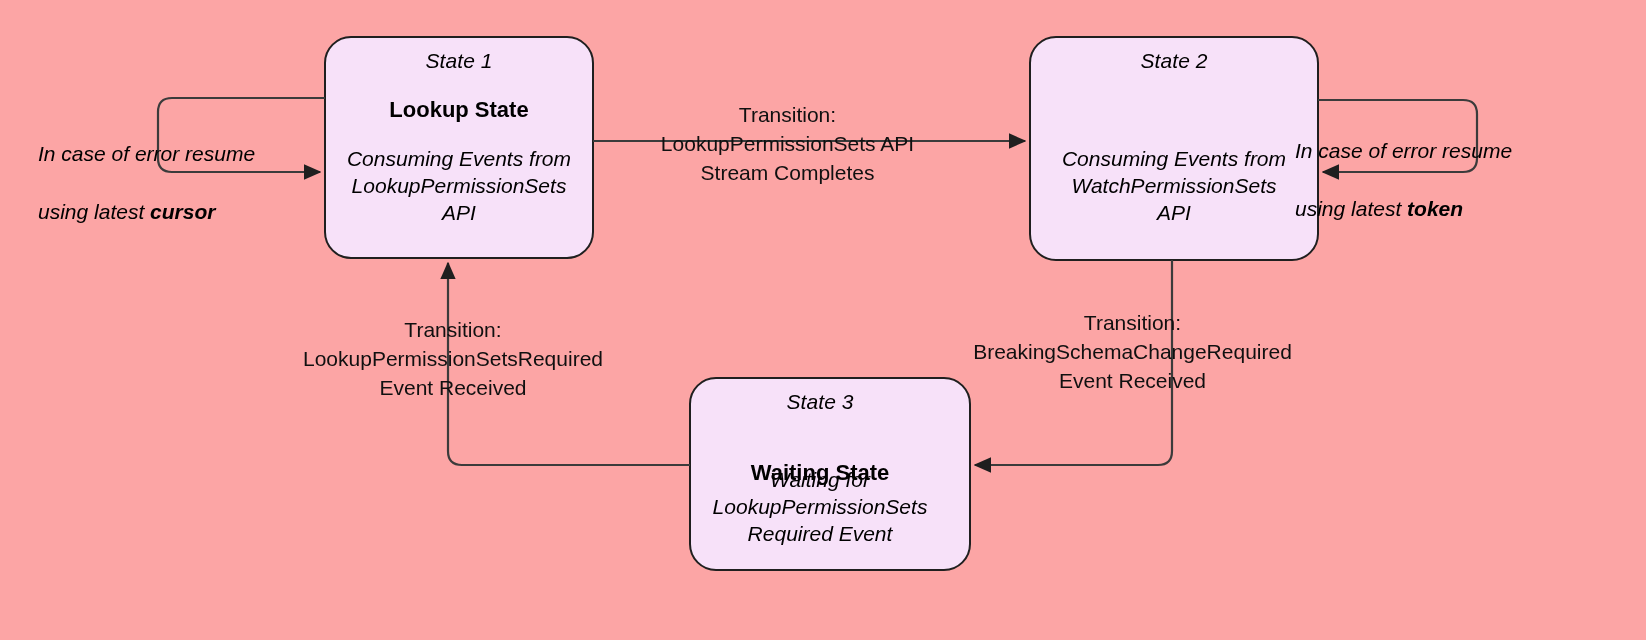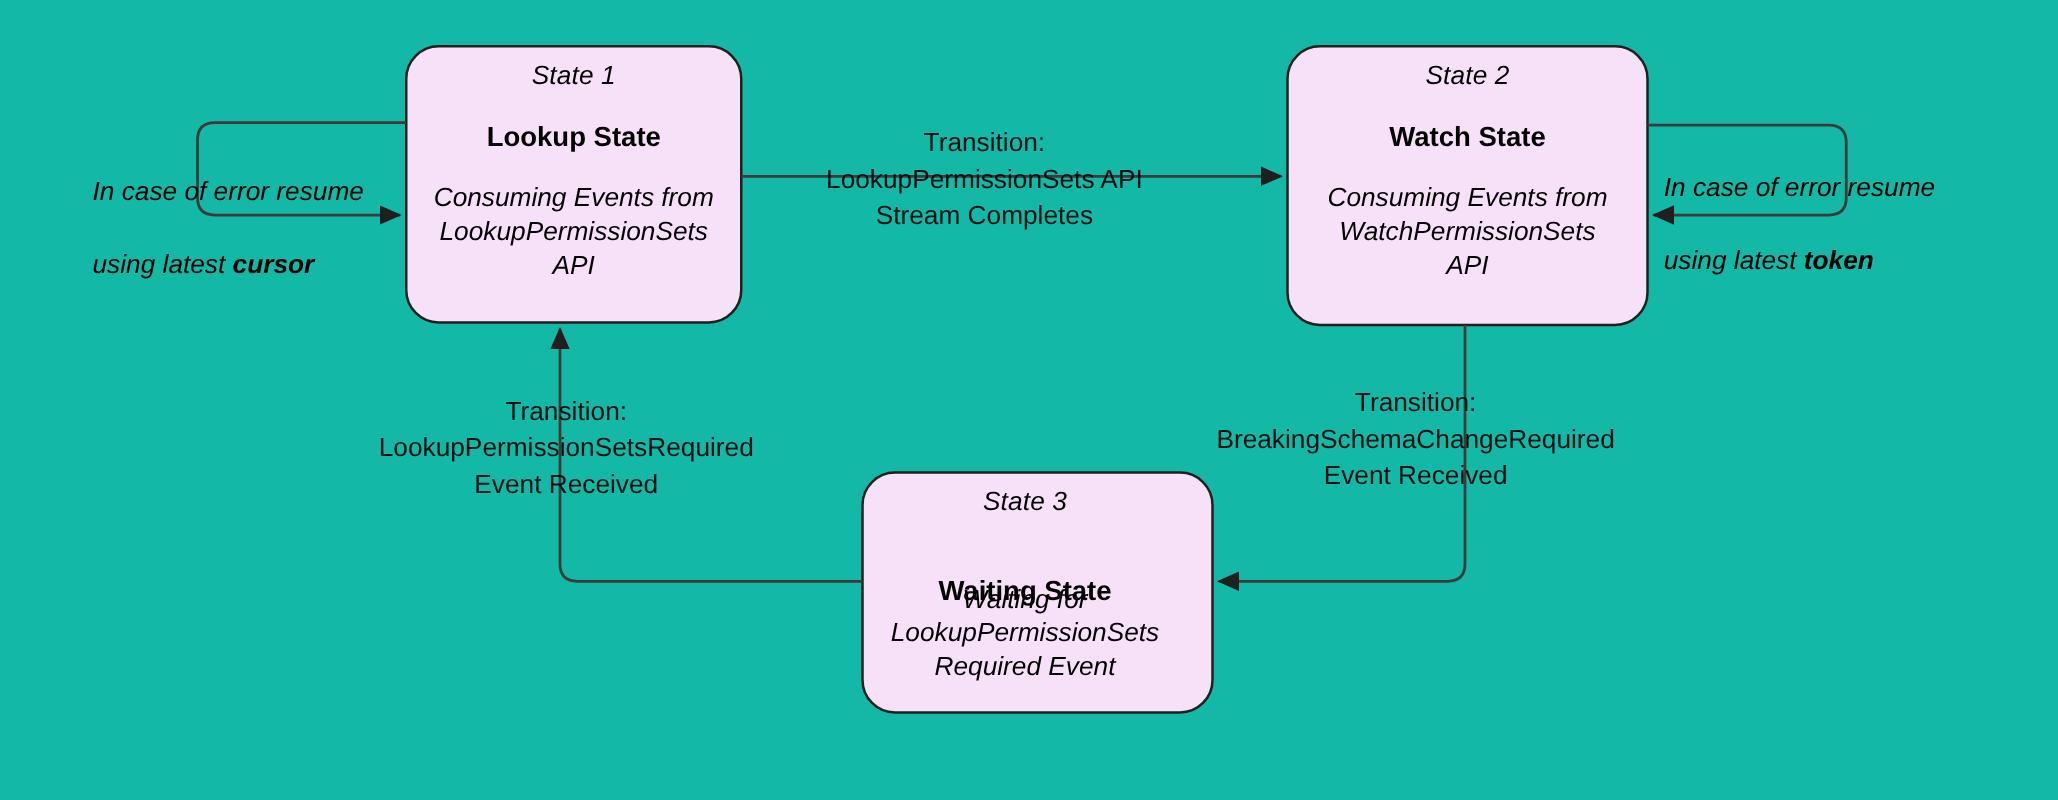--- a/index.html
+++ b/index.html
@@ -10,21 +10,21 @@
   body {
     width: 1646px;
     height: 640px;
     font-family: "Liberation Sans", sans-serif;
     overflow: hidden;
   }
   #diagram-root {
     position: relative;
     width: 1646px;
     height: 640px;
-    background: #14b8a6;
+    background: #fca5a5;
   }
   svg.layer {
     position: absolute;
     top: 0;
     left: 0;
     width: 1646px;
     height: 640px;
   }
   .state-box-rect {
     fill: #f7e1f9;
@@ -71,21 +71,20 @@
     text-align: center;
     line-height: 29px;
     color: #101010;
   }
   .note-label {
     font-size: 21px;
     font-style: italic;
     font-weight: 400;
     line-height: 29px;
     color: #000000;
-    margin-left: 36px;
   }
   .note-label .strong {
     font-weight: bold;
   }
   
   #state-1-group { left: 325px; top: 37px; width: 268px; height: 221px; }
   #state-2-group { left: 1030px; top: 37px; width: 288px; height: 223px; border-radius: 23px; }
   #state-3-group { left: 690px; top: 378px; width: 260px; height: 192px; }
   .state-group { position: absolute; }
   .state-group .state-index { position: absolute; left: 0; width: 100%; top: 12px; }
@@ -135,21 +134,20 @@
   <div class="state-group" id="state-1-group">
     <div class="txt state-index">State 1</div>
     <div class="txt state-title">Lookup State</div>
     <div class="txt state-desc">Consuming Events from
 LookupPermissionSets
 API</div>
   </div>
 
   <div class="state-group" id="state-2-group">
     <div class="txt state-index">State 2</div>
-    <div class="txt state-title">Watch State</div>
     <div class="txt state-desc">Consuming Events from
 WatchPermissionSets
 API</div>
   </div>
 
   <div class="state-group" id="state-3-group">
     <div class="txt state-index">State 3</div>
     <div class="txt state-title">Waiting State</div>
     <div class="txt state-desc">Waiting for
 LookupPermissionSets

